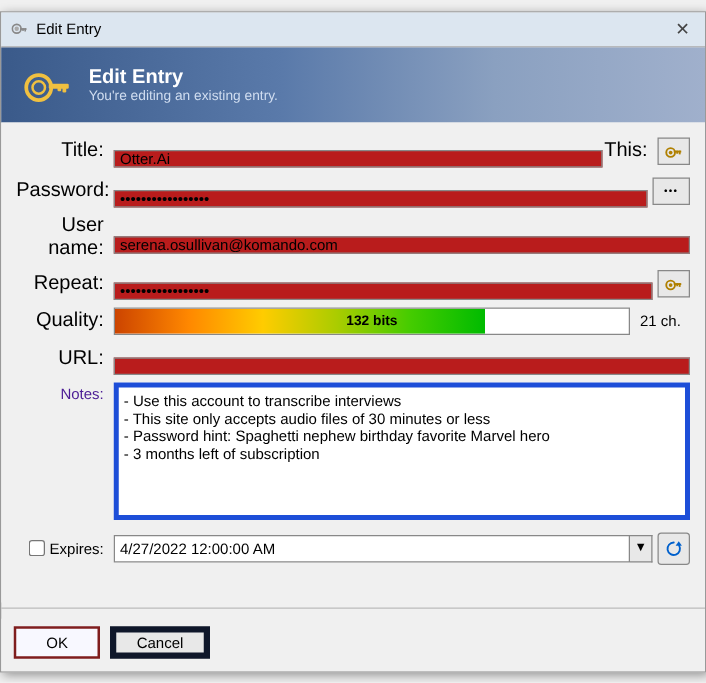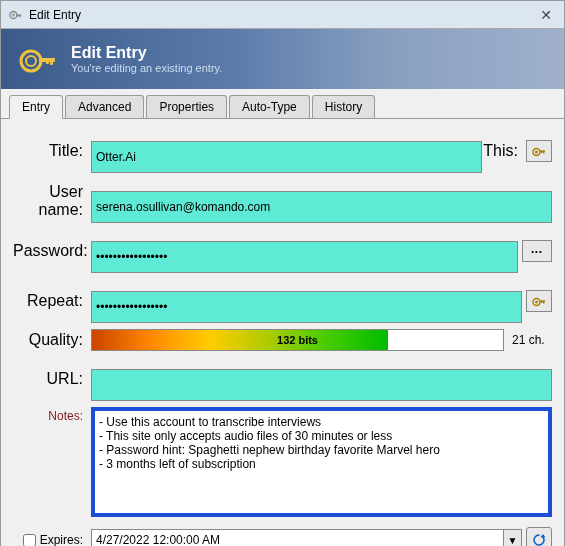--- a/index.html
+++ b/index.html
@@ -108,25 +108,25 @@
     .form-label {
       width: 78px;
       text-align: right;
       padding-right: 8px;
       font-size: 16px;
       color: #000;
       flex-shrink: 0;
     }
     .form-input {
       flex: 1;
-      height: 32px;
+      height: 14px;
       border: 1px solid #888;
       padding: 2px 4px;
       font-size: 12px;
-      background: #5eead4;
+      background: #b91c1c;
       margin-top: 12px;
     }
     .btn-icon {
       width: 26px;
       height: 22px;
       border: 1px solid #888;
       background: #e8e8e8;
       cursor: pointer;
       display: flex;
       align-items: center;
@@ -172,21 +172,21 @@
     .notes-row {
       display: flex;
       align-items: flex-start;
       margin-bottom: 6px;
     }
     .notes-label {
       width: 78px;
       text-align: right;
       padding-right: 8px;
       font-size: 12px;
-      color: #7f1d1d;
+      color: #4c1d95;
       flex-shrink: 0;
       padding-top: 2px;
     }
     .notes-textarea {
       flex: 1;
       height: 110px;
       border: 4px solid #1d4ed8;
       padding: 4px;
       font-size: 12px;
       font-family: Liberation Sans, sans-serif;
@@ -320,56 +320,49 @@
         <rect x="33" y="20" width="3" height="6" rx="1" fill="#f0c040"></rect>
         <rect x="29" y="20" width="3" height="5" rx="1" fill="#f0c040"></rect>
       </svg>
     </div>
     <div class="header-text-block">
       <div class="header-title">Edit Entry</div>
       <div class="header-subtitle">You're editing an existing entry.</div>
     </div>
   </div>
 
-  <div class="tabs-bar">
-    <div class="tab active">Entry</div>
-    <div class="tab">Advanced</div>
-    <div class="tab">Properties</div>
-    <div class="tab">Auto-Type</div>
-    <div class="tab">History</div>
-  </div>
 
   <div class="form-area">
 
     <div class="form-row">
       <div class="form-label">Title:</div>
       <input class="form-input" type="text" style="flex: 1 1 0%;" value="Otter.Ai">
       <div class="form-label" style="width:40px; text-align:right; padding-right:4px;">This:</div>
       <div class="btn-icon">
         <svg width="14" height="14" viewBox="0 0 14 14">
           <ellipse cx="4.5" cy="8" rx="3.5" ry="3.5" fill="none" stroke="#b08000" stroke-width="1.5"></ellipse>
           <ellipse cx="4.5" cy="8" rx="1.5" ry="1.5" fill="#b08000"></ellipse>
           <rect x="7" y="6.5" width="6" height="1.5" fill="#b08000"></rect>
           <rect x="11" y="6.5" width="1.5" height="3" fill="#b08000"></rect>
           <rect x="9" y="6.5" width="1.5" height="2.5" fill="#b08000"></rect>
         </svg>
       </div>
     </div>
 
     <div class="form-row">
-      <div class="form-label">User name:</div>
-      <input class="form-input" type="text" value="serena.osullivan@komando.com" style="">
-    </div>
-
-    <div class="form-row">
       <div class="form-label">Password:</div>
       <input class="form-input" type="password" value="passwordhidden123" style="">
       <div class="btn-icon" style="width:30px;">
         <span style="font-size:8px; letter-spacing:1px;">•••</span>
       </div>
+    </div>
+
+    <div class="form-row">
+      <div class="form-label">User name:</div>
+      <input class="form-input" type="text" value="serena.osullivan@komando.com" style="">
     </div>
 
     <div class="form-row">
       <div class="form-label">Repeat:</div>
       <input class="form-input" type="password" value="passwordhidden123" style="">
       <div class="btn-icon">
         <svg width="14" height="14" viewBox="0 0 14 14">
           <ellipse cx="4.5" cy="8" rx="3.5" ry="3.5" fill="none" stroke="#b08000" stroke-width="1.5"></ellipse>
           <ellipse cx="4.5" cy="8" rx="1.5" ry="1.5" fill="#b08000"></ellipse>
           <rect x="7" y="6.5" width="6" height="1.5" fill="#b08000"></rect>

